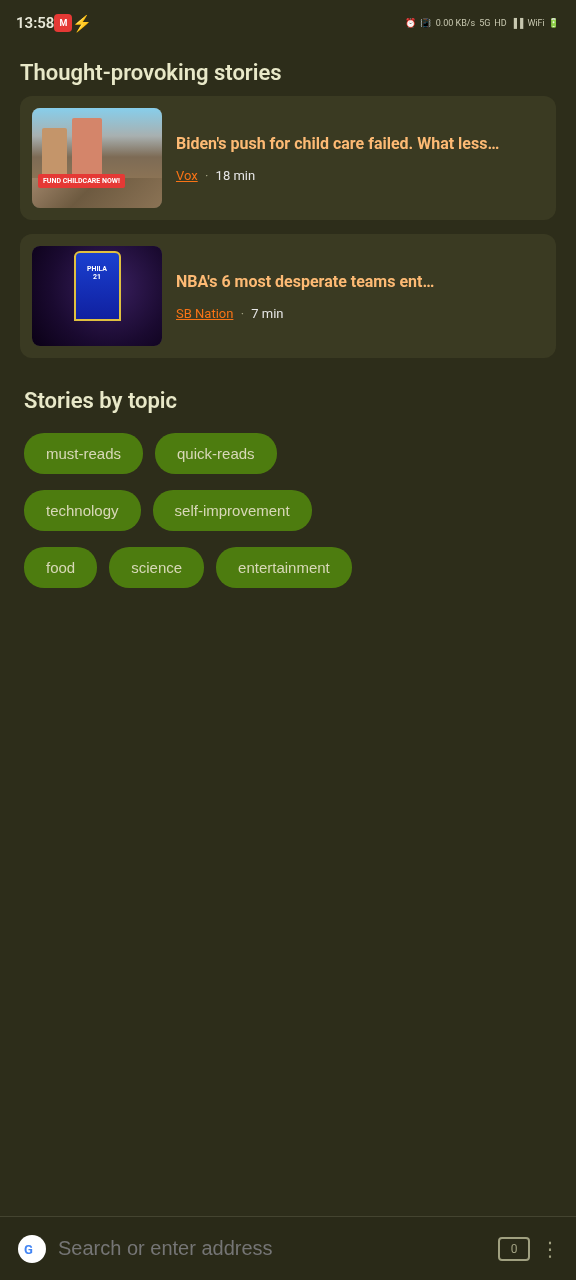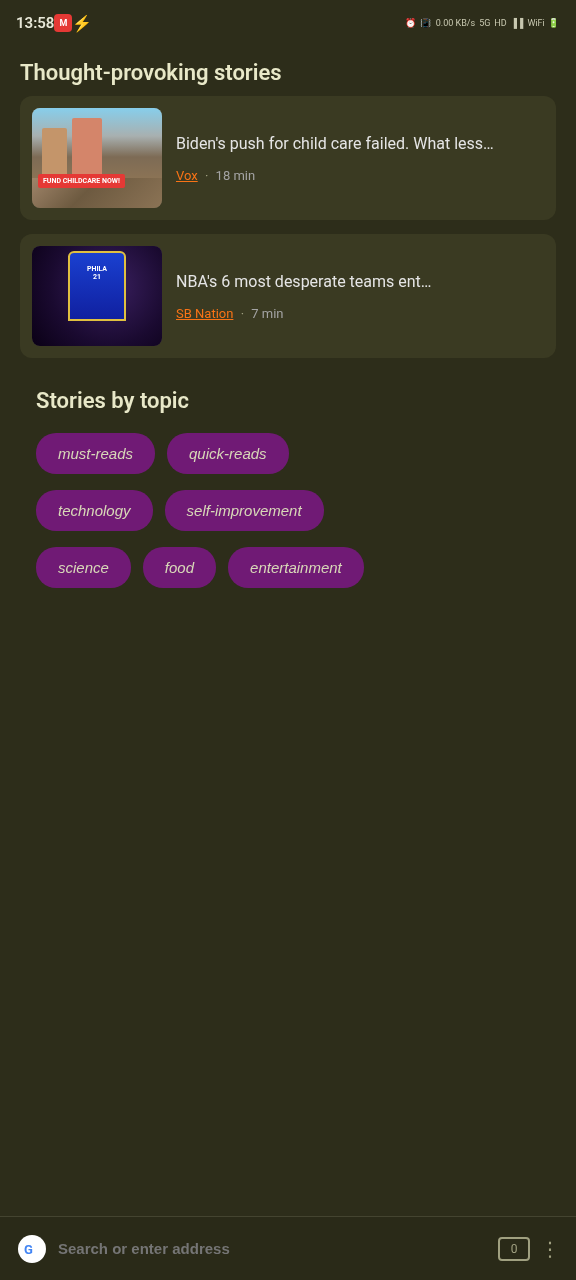--- a/index.html
+++ b/index.html
@@ -180,74 +180,73 @@
       align-items: center;
       justify-content: center;
     }
 
     .story-info {
       flex: 1;
     }
 
     .story-title {
       font-size: 16px;
-      font-weight: 400;
-      color: #e5e5e5;
+      font-weight: 700;
+      color: #fdba74;
       line-height: 1.4;
       margin-bottom: 12px;
     }
 
     .story-meta {
       font-size: 13px;
       color: #a0a080;
     }
 
     .story-meta .source {
       color: #f97316;
       text-decoration: underline;
     }
 
     .story-meta .dot {
       margin: 0 4px;
     }
 
     .story-meta .read-time {
-      color: #a3a3a3;
+      color: #e5e5e5;
     }
 
     
     .topics-section {
       margin-top: 30px;
-      padding: 0 36px;
+      padding: 0 24px;
     }
 
     .topics-title {
       font-size: 22px;
       font-weight: 600;
       color: #e8e8c8;
       margin-bottom: 20px;
     }
 
     .topics-grid {
       display: flex;
       flex-wrap: wrap;
       gap: 12px;
       margin-bottom: 16px;
     }
 
     .topic-chip {
-      background-color: #701a75;
+      background-color: #4d7c0f;
       border-radius: 20px;
       padding: 12px 22px;
       font-size: 15px;
       color: #d8d8b8;
       cursor: pointer;
       border: none;
       display: inline-block;
-      font-style: italic;
     }
 
     
     .browser-bar {
       position: fixed;
       bottom: 0;
       left: 0;
       width: 576px;
       background-color: #2a2a18;
       border-top: 1px solid #444430;
@@ -261,24 +260,23 @@
     .google-logo {
       width: 32px;
       height: 32px;
       flex-shrink: 0;
     }
 
     .search-bar-input {
       flex: 1;
       background: transparent;
       border: none;
-      font-size: 15px;
+      font-size: 20px;
       color: #84cc16;
       outline: none;
-      font-weight: bold;
     }
 
     .tabs-indicator {
       width: 32px;
       height: 24px;
       border: 2px solid #a0a080;
       border-radius: 4px;
       display: flex;
       align-items: center;
       justify-content: center;
@@ -339,21 +337,21 @@
           <span class="read-time">18 min</span>
         </div>
       </div>
     </div>
 
 
     <div class="story-card">
       <div class="story-thumbnail">
         <div class="thumb-nba">
           <div style="position:relative; width:80px; height:90px;">
-            <div style="width:58px; height:70px; background: linear-gradient(180deg, #1a40d0 0%, #1020a0 100%); border-radius: 6px 6px 0 0; margin: 0 auto; position: relative; border: 2px solid #e0c040;">
+            <div style="width:47px; height:70px; background: linear-gradient(180deg, #1a40d0 0%, #1020a0 100%); border-radius: 6px 6px 0 0; margin: 0 auto; position: relative; border: 2px solid #e0c040;">
               <div style="color: white; font-size: 7px; font-weight: bold; text-align: center; padding-top: 12px; line-height: 1.2;">PHILA<br>21</div>
             </div>
             <div style="width: 30px; height: 28px; background: #d4956a; border-radius: 50%; margin: -28px auto 0; border: 2px solid #b07040;"></div>
           </div>
         </div>
       </div>
       <div class="story-info">
         <div class="story-title">NBA's 6 most desperate teams ent…</div>
         <div class="story-meta">
           <span class="source">SB Nation</span>
@@ -371,22 +369,22 @@
       <button class="topic-chip">must-reads</button>
       <button class="topic-chip">quick-reads</button>
     </div>
 
     <div class="topics-grid">
       <button class="topic-chip">technology</button>
       <button class="topic-chip">self-improvement</button>
     </div>
 
     <div class="topics-grid">
+      <button class="topic-chip">food</button>
       <button class="topic-chip">science</button>
-      <button class="topic-chip">food</button>
       <button class="topic-chip">entertainment</button>
     </div>
   </div>
 </div>
 
 <div class="browser-bar">
   <div class="google-logo">
     <svg viewBox="0 0 32 32" width="32" height="32">
       <circle cx="16" cy="16" r="14" fill="white"></circle>
       <path d="M16 7a9 9 0 1 0 6.36 2.64L16 16H25a9 9 0 0 1-9 9 9 9 0 0 1-9-9 9 9 0 0 1 9-9z" fill="none"></path>

